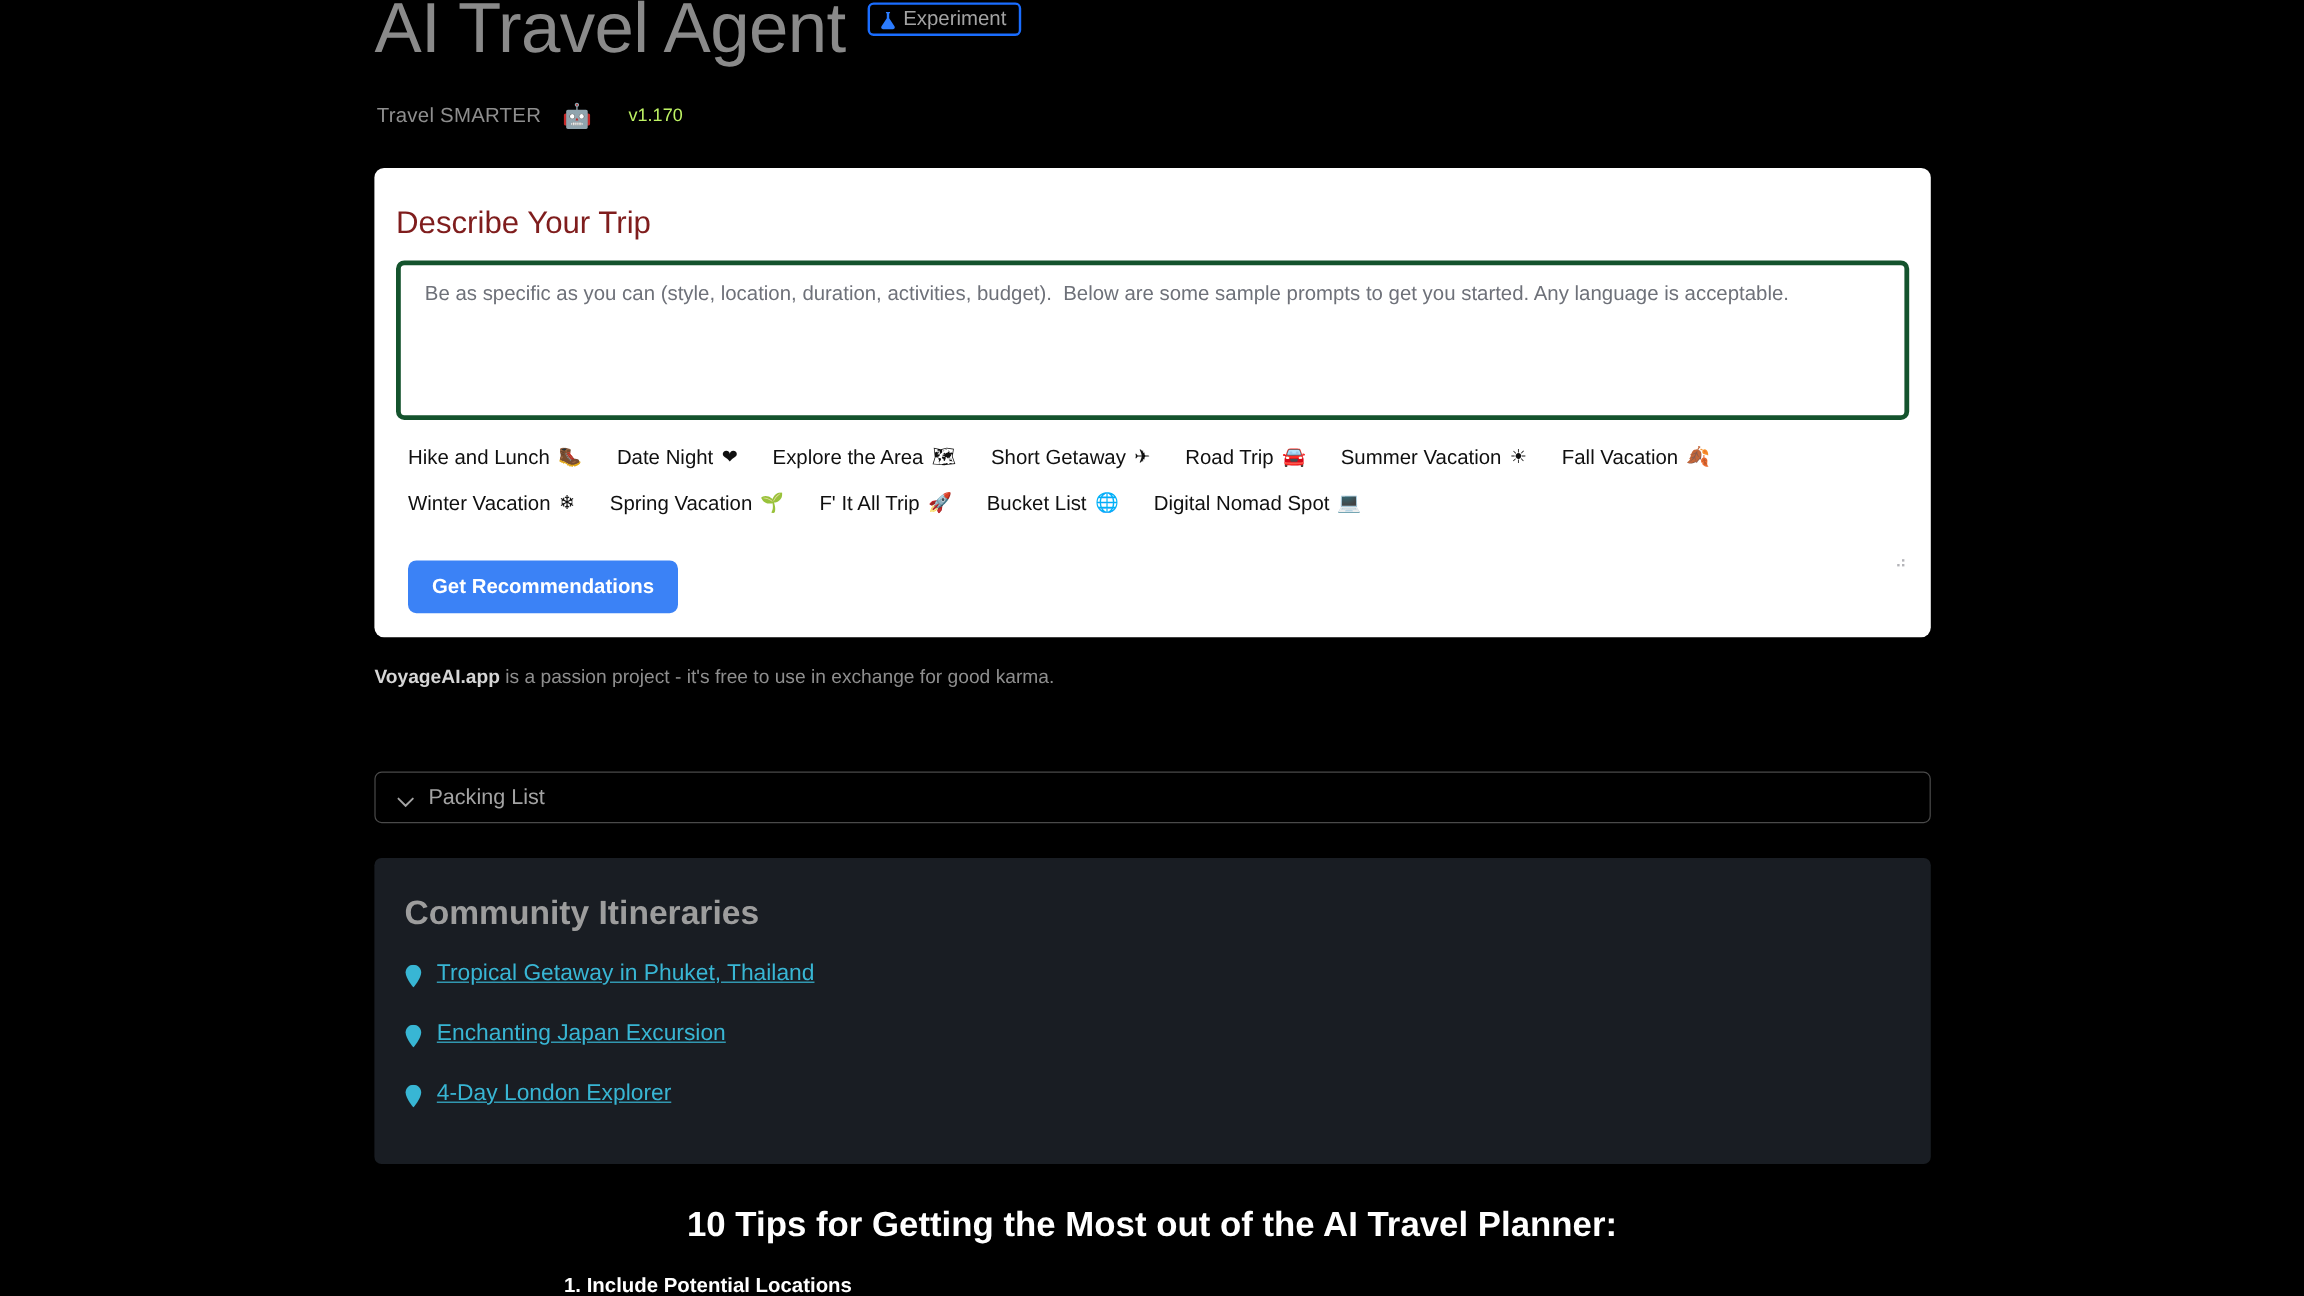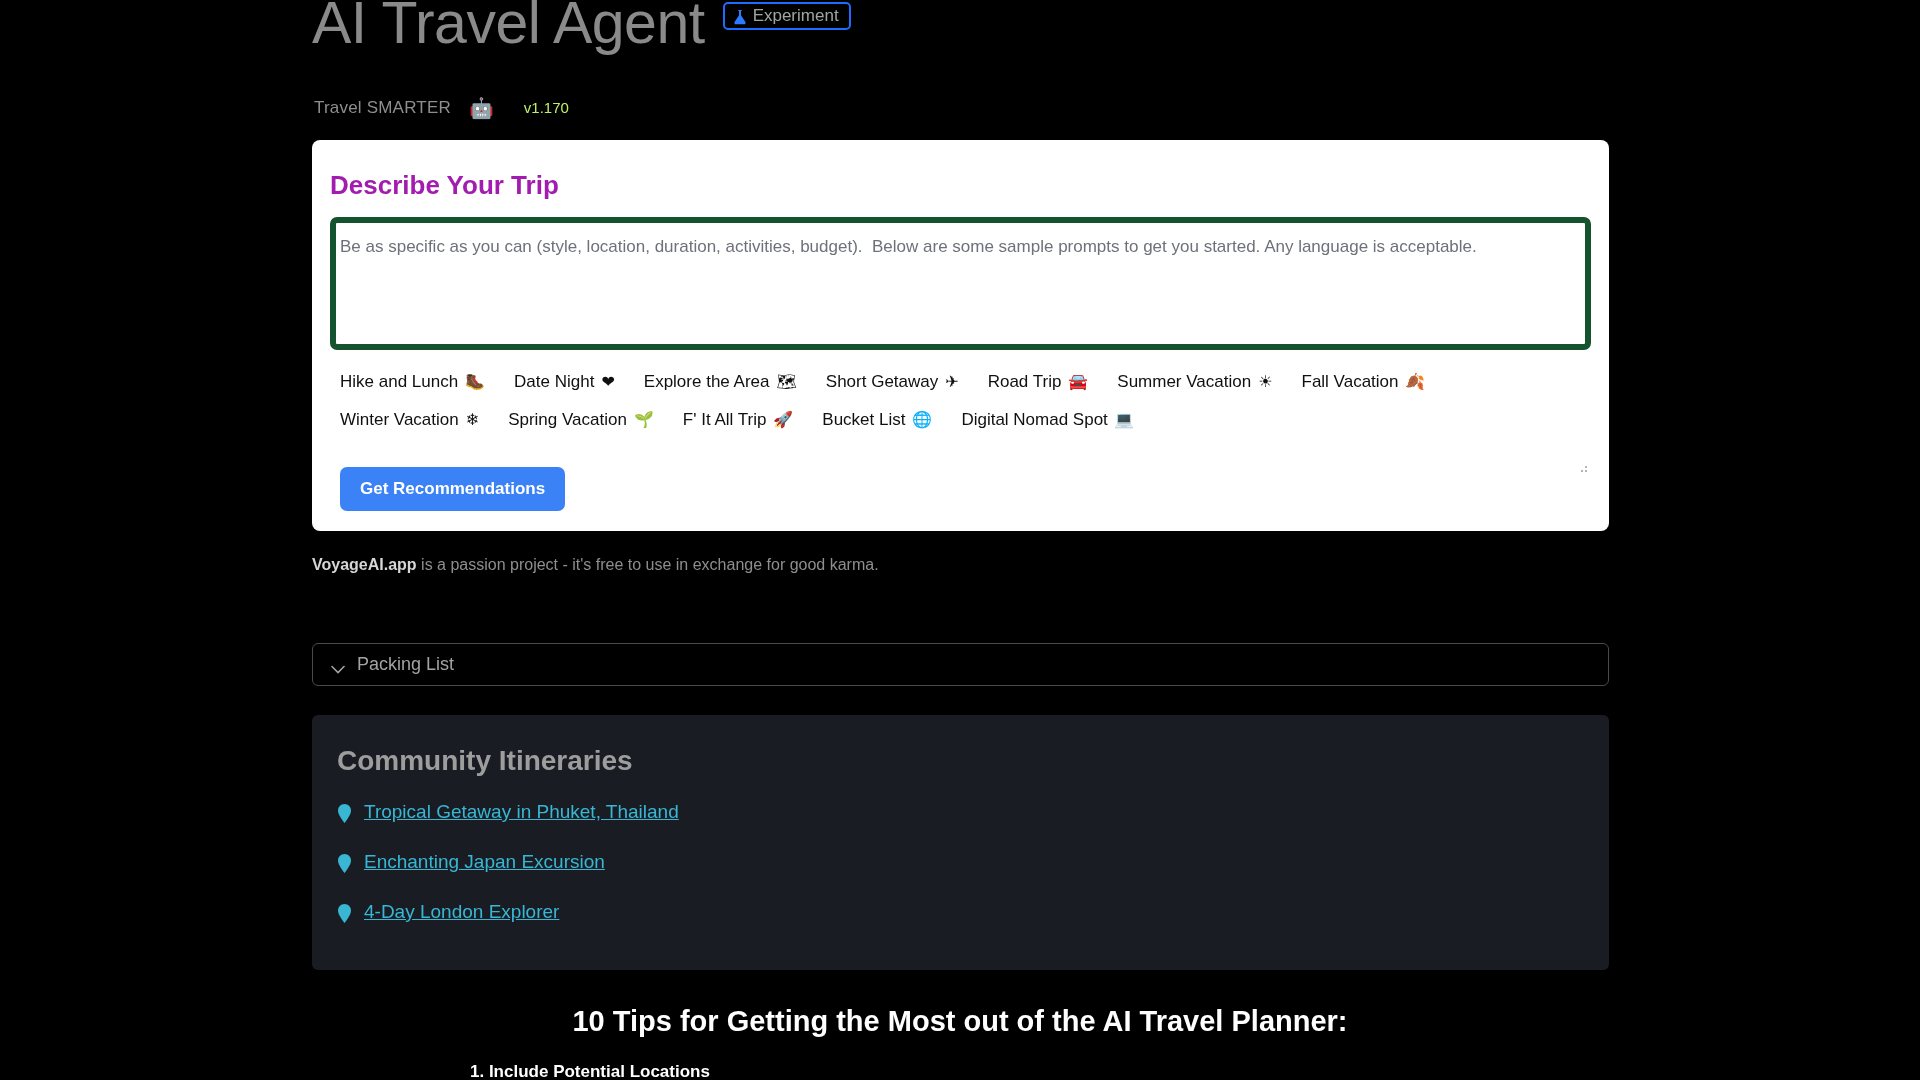--- a/index.html
+++ b/index.html
@@ -60,21 +60,21 @@
     width: 14px;
     height: 16px;
     position: relative;
     top: 1px;
   }
 
   .subtitle-row {
     display: flex;
     align-items: center;
     gap: 10px;
-    margin-top: 40px;
+    margin-top: 29px;
     margin-left: 2px;
   }
   .subtitle-text {
     font-size: 17px;
     color: #8e8e8e;
     letter-spacing: 0.2px;
   }
   .robot-emoji {
     font-size: 20px;
     line-height: 1;
@@ -91,32 +91,32 @@
     position: absolute;
     left: 312px;
     top: 140px;
     width: 1297px;
     background: #ffffff;
     border-radius: 8px;
     padding: 26px 18px 20px 18px;
   }
   .card-title {
     font-size: 26px;
-    color: #a21caf;
-    font-weight: 700;
+    color: #7f1d1d;
+    font-weight: 400;
     margin: 4px 0 16px 0;
     padding-left: 0px;
   }
   .trip-textarea {
     display: block;
     width: 1261px;
     height: 133px;
-    border: 6px solid #14532d;
+    border: 4px solid #14532d;
     border-radius: 7px;
-    padding: 14px 4px;
+    padding: 14px 20px;
     font-size: 17px;
     font-family: "Liberation Sans", sans-serif;
     color: #2b2b2b;
     resize: none;
     outline: none;
     background: #fff;
   }
   .trip-textarea::placeholder { color: #6e7179; }
 
   .resize-grip {

